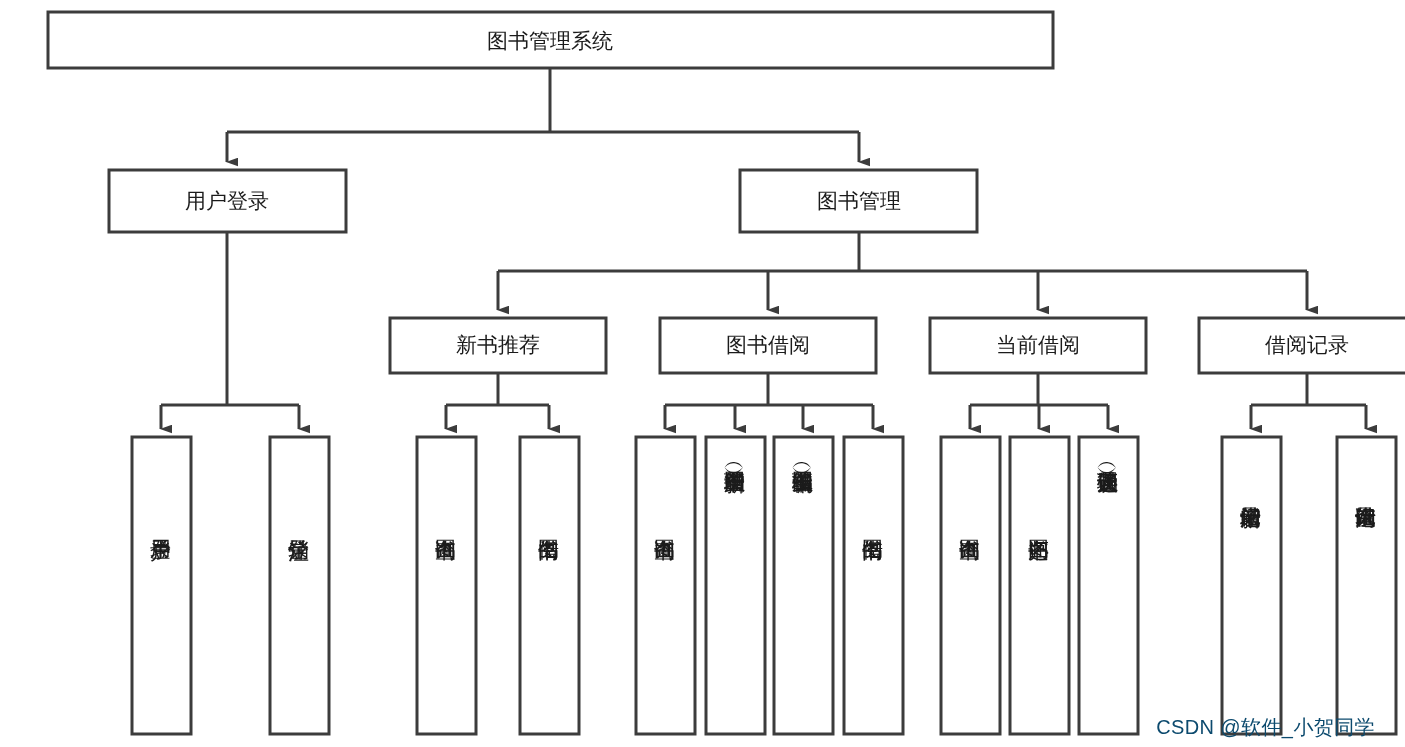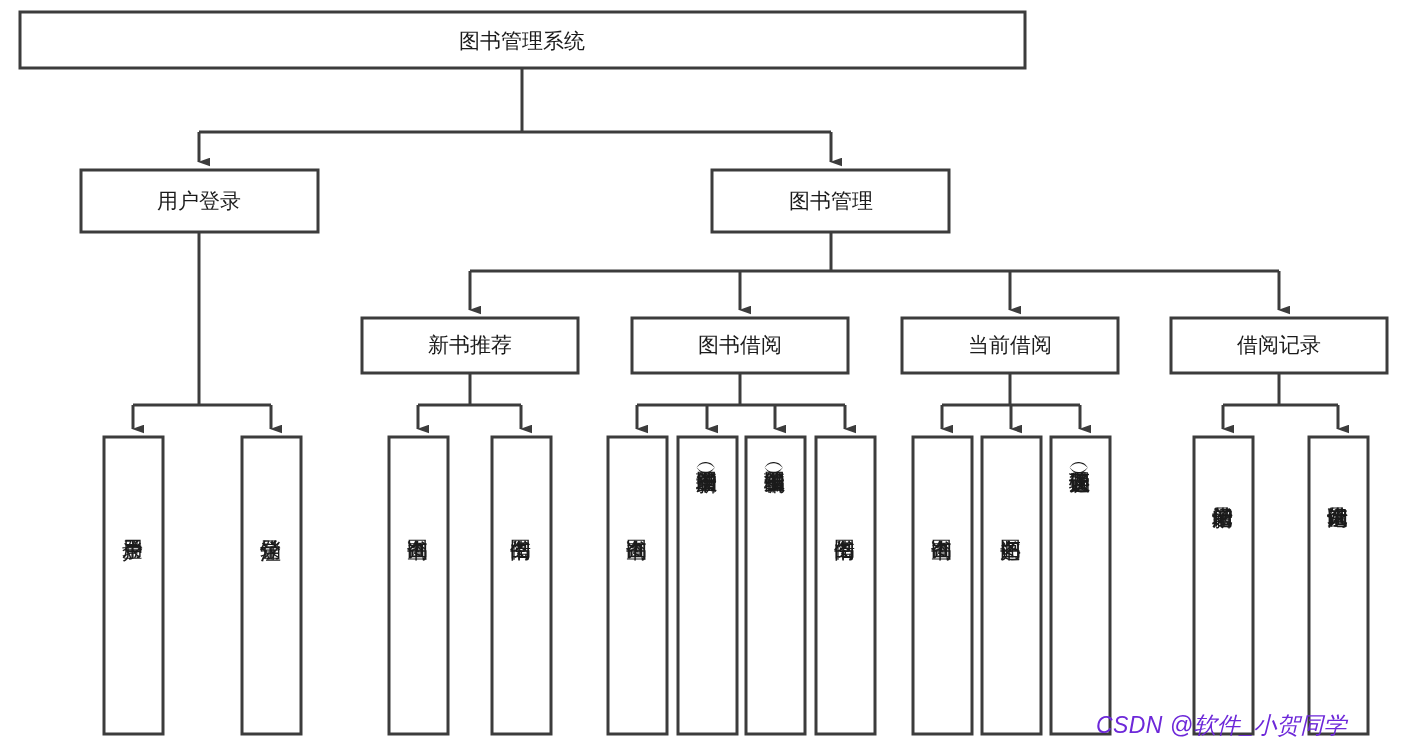--- a/index.html
+++ b/index.html
@@ -10,20 +10,21 @@
   body {
     width: 1405px;
     height: 747px;
     font-family: "Liberation Sans", "DejaVu Sans", sans-serif;
     overflow: hidden;
   }
   #diagram-root {
     position: relative;
     width: 1361px;
     height: 747px;
+    margin-left: 28px;
   }
   svg#flow {
     display: block;
     width: 1405px;
     height: 747px;
   }
   .node-box {
     fill: #ffffff;
     stroke: #3c3c3c;
     stroke-width: 3;
@@ -45,26 +46,25 @@
     font-family: "Liberation Sans", "DejaVu Sans", sans-serif;
     font-size: 21px;
     fill: #1b1b1b;
     text-anchor: middle;
   }
   .watermark {
     position: absolute;
     right: 14px;
     bottom: 6px;
     font-family: "Liberation Sans", "DejaVu Sans", sans-serif;
-    font-size: 23px;
-    color: #6d28d9;
+    font-size: 20px;
+    color: #0c4a6e;
     white-space: nowrap;
     letter-spacing: 0.4px;
     pointer-events: none;
-    font-style: italic;
   }
 </style>
 </head>
 <body>
 
 <div id="diagram-root">
 
   <svg id="flow" viewBox="0 0 1405 747" xmlns="http://www.w3.org/2000/svg">
 
     <defs>

